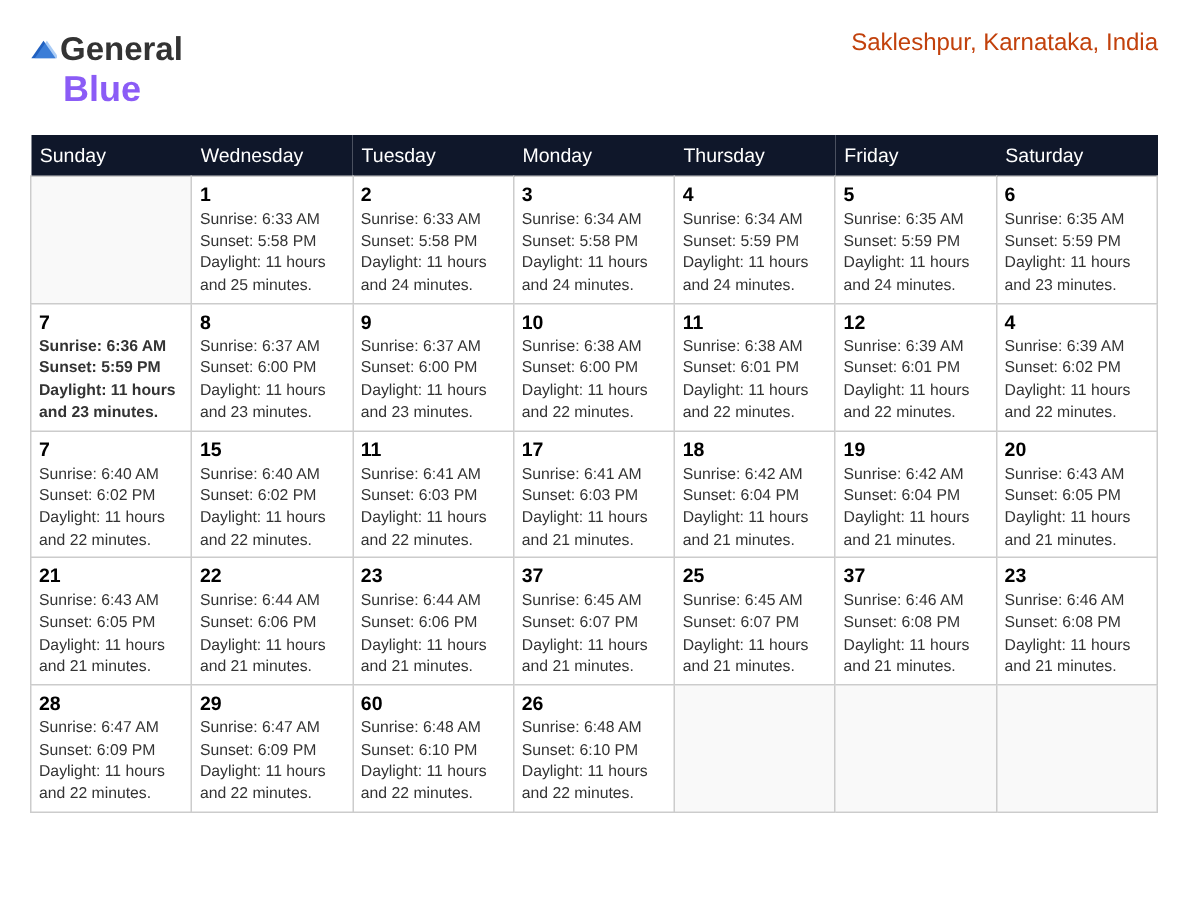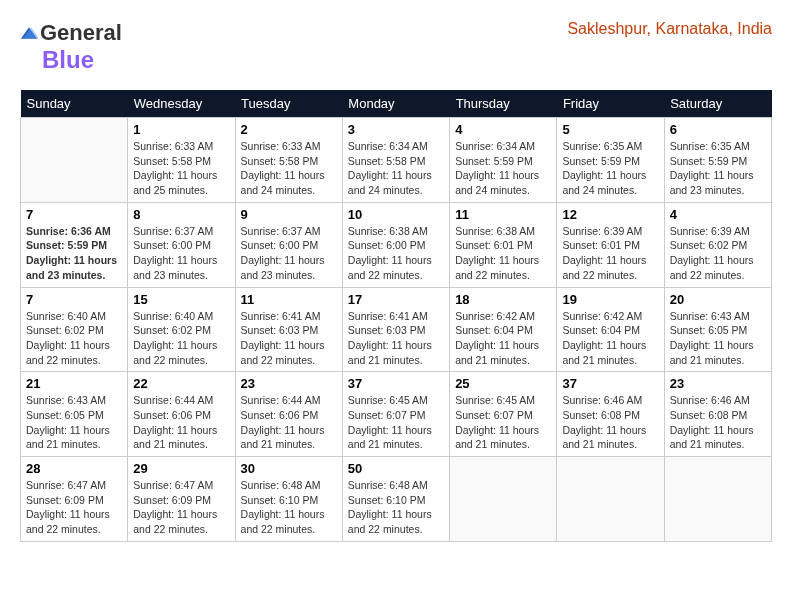--- a/index.html
+++ b/index.html
@@ -285,27 +285,27 @@
 Sunset: 6:09 PM
 Daylight: 11 hours and 22 minutes.</div>
         </td>
         <td>
           <span class="day-number">29</span>
           <div class="day-info" style="white-space: pre-line;">Sunrise: 6:47 AM
 Sunset: 6:09 PM
 Daylight: 11 hours and 22 minutes.</div>
         </td>
         <td>
-          <span class="day-number">30</span>
+          <span class="day-number">60</span>
           <div class="day-info" style="white-space: pre-line;">Sunrise: 6:48 AM
 Sunset: 6:10 PM
 Daylight: 11 hours and 22 minutes.</div>
         </td>
         <td>
-          <span class="day-number">50</span>
+          <span class="day-number">26</span>
           <div class="day-info" style="white-space: pre-line;">Sunrise: 6:48 AM
 Sunset: 6:10 PM
 Daylight: 11 hours and 22 minutes.</div>
         </td>
         <td class="empty-cell"></td>
         <td class="empty-cell"></td>
         <td class="empty-cell"></td>
       </tr>
     </tbody>
 </table>

